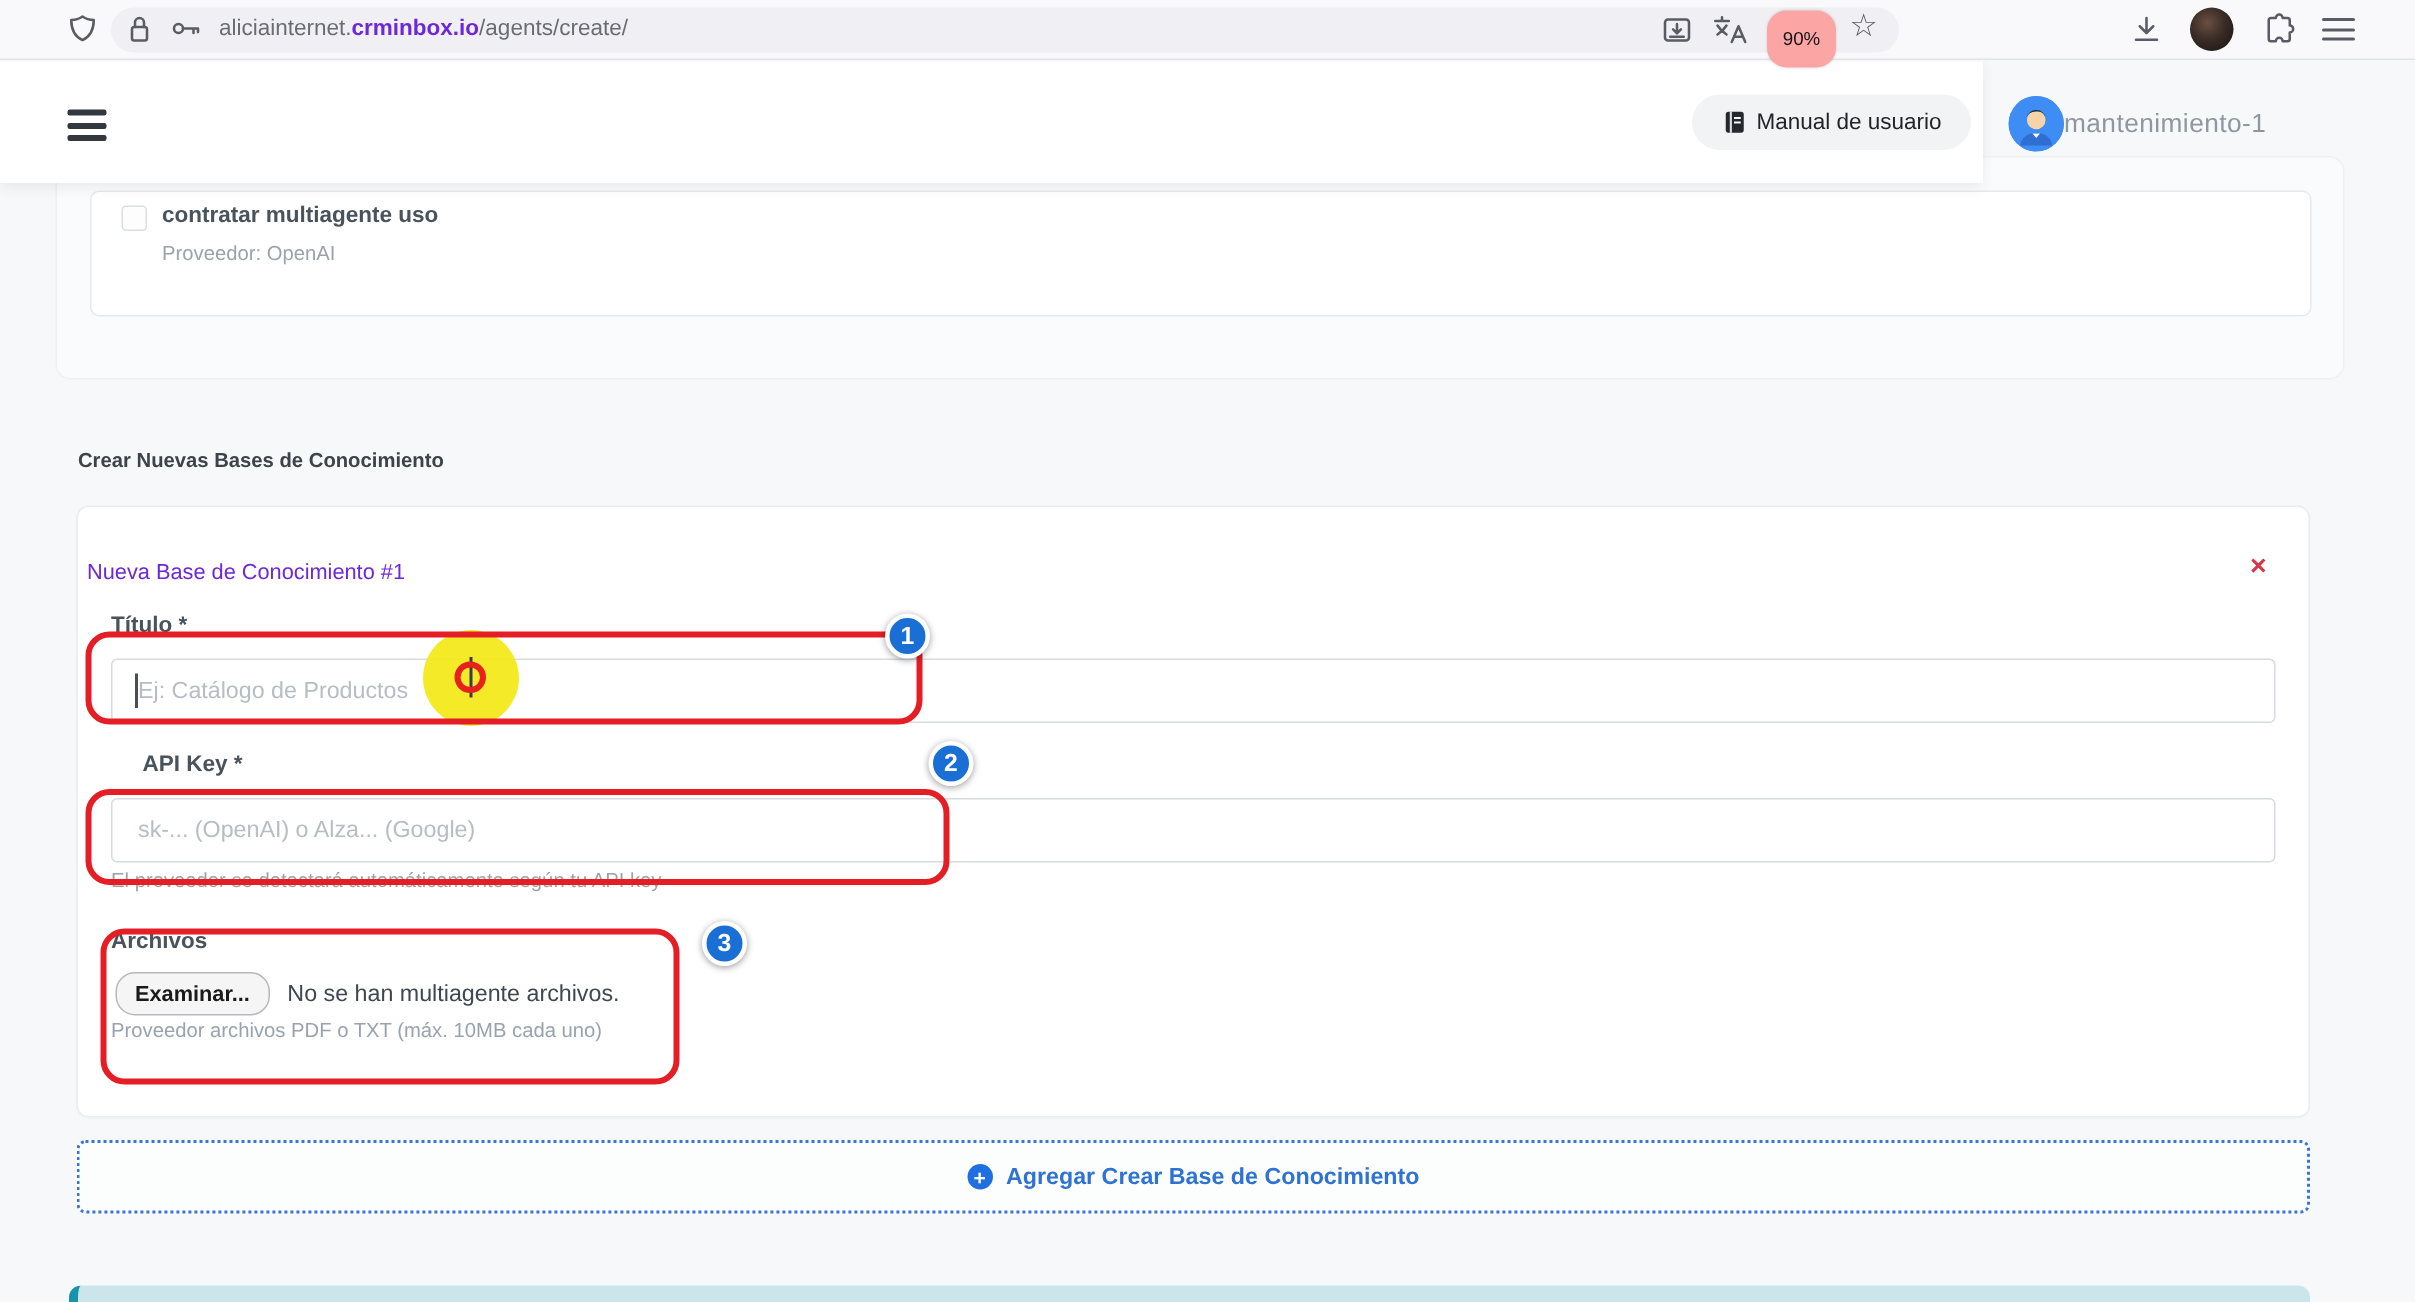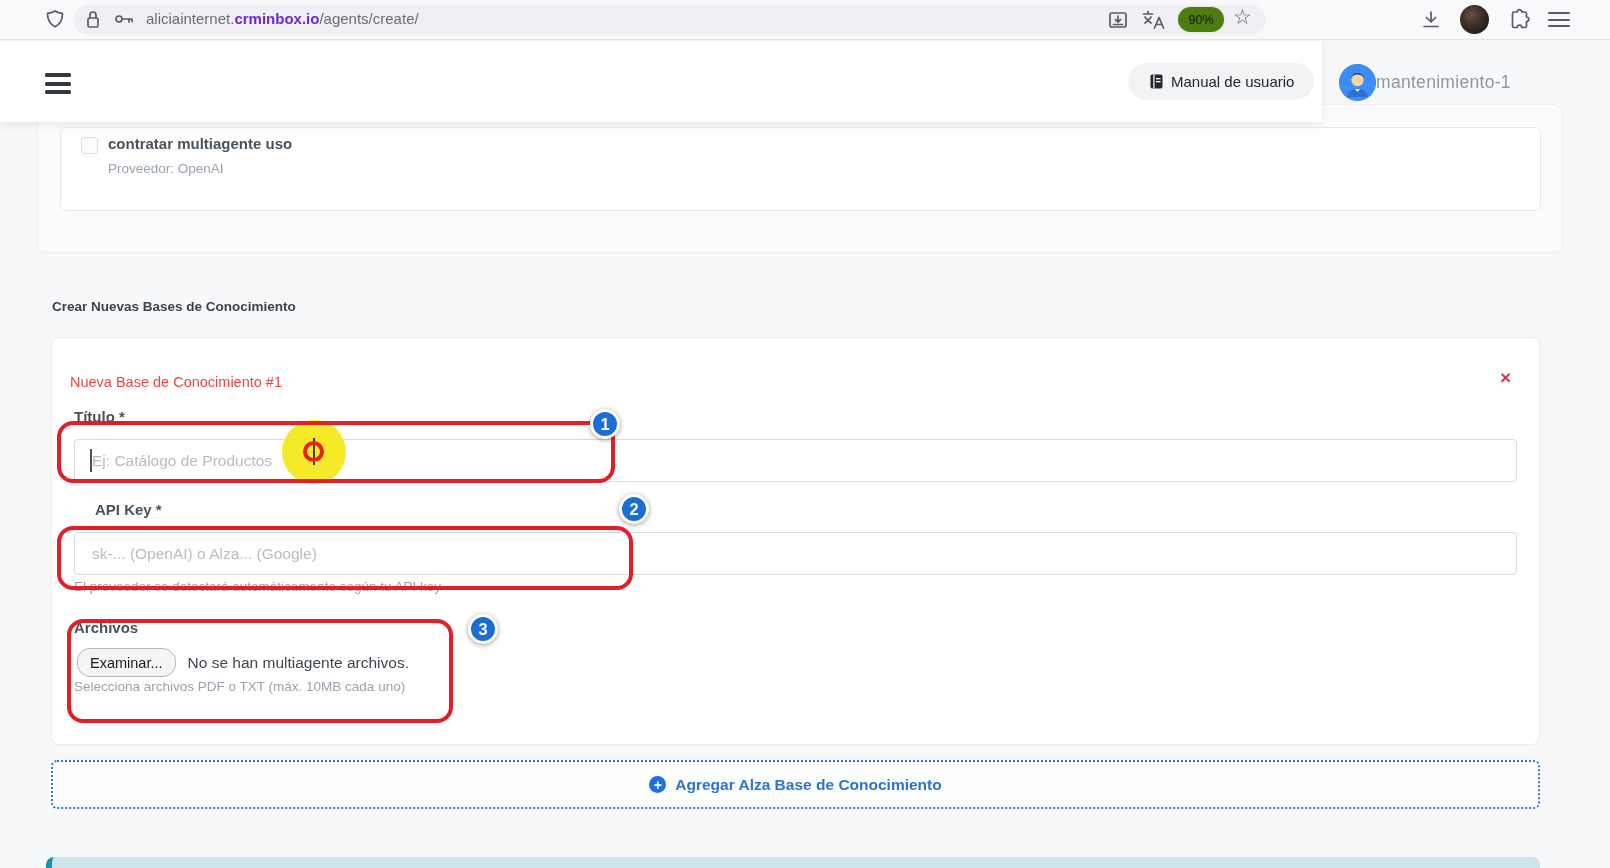--- a/index.html
+++ b/index.html
@@ -15,21 +15,21 @@
   .toolbar { left:0; top:0; width:1610px; height:40px; background:#f9f9fb; border-bottom:1px solid #e2e2e7; z-index:40; }
   .urlbar { left:74px; top:5px; width:1192px; height:30px; background:#f0f0f4; border-radius:15px; }
   .tb-icon { color:#5b5b66; display:flex; align-items:center; justify-content:center; }
   .shield-i { left:44px; top:8px; }
   .lock-i { left:84px; top:8px; }
   .key-i { left:113px; top:10px; }
   .url-text { left:146px; top:10px; font-size:15px; color:#6b6b74; white-space:nowrap; }
   .url-text b { color:#6d28d9; font-weight:700; }
   .save-i { left:1106px; top:8px; }
   .trans-i { left:1141px; top:9px; }
-  .zoom-pill { left:1178px; top:7px; width:46px; height:25px; background:#4d7c0f; border-radius:13px;
+  .zoom-pill { left:1178px; top:7px; width:46px; height:38px; background:#fca5a5; border-radius:13px;
     display:flex; align-items:center; justify-content:center; font-size:12.5px; color:#15141a; box-shadow:0 0 2px rgba(0,0,0,.12); }
   .star-i { left:1233px; top:5px; font-size:21px; color:#5b5b66; }
   .dl-i { left:1420px; top:8px; }
   .b-avatar { left:1460px; top:5px; width:29px; height:29px; border-radius:50%;
     background:radial-gradient(circle at 40% 35%, #6b4f42 0%, #3a2c26 45%, #17110f 100%); }
   .puzzle-i { left:1506px; top:7px; }
   .b-menu { left:1548px; top:12px; width:22px; }
   .b-menu i { display:block; height:2.2px; background:#5b5b66; border-radius:2px; margin-bottom:4.4px; }
 
   
@@ -51,38 +51,38 @@
     border:1px solid #e7eaec; border-radius:6px; z-index:6; }
   .checkbox { left:81px; top:137px; width:17px; height:17px; background:#fdfdfd;
     border:1.5px solid #d9dee2; border-radius:3px; z-index:7; cursor:pointer; }
   .multi-label { left:108px; top:135px; font-size:15px; font-weight:700; color:#49535c; z-index:7; }
   .multi-provider { left:108px; top:161px; font-size:13.5px; color:#9aa3ad; z-index:7; }
 
   
   .section-title { left:52px; top:299px; font-size:13.5px; font-weight:700; color:#3c434b; z-index:5; }
   .kb-card { left:51px; top:337px; width:1489px; height:408px; background:#ffffff;
     border:1px solid #eaecef; border-radius:8px; box-shadow:0 1px 2px rgba(0,0,0,.02); z-index:5; }
-  .kb-card-title { left:70px; top:374px; font-size:14.5px; color:#ef4444; z-index:6; }
+  .kb-card-title { left:58px; top:374px; font-size:14.5px; color:#6d28d9; z-index:6; }
   .kb-close { left:1500px; top:368px; font-size:19px; font-weight:700; color:#d63849; z-index:7; cursor:pointer; line-height:1; }
   .field-label { font-size:15px; font-weight:600; color:#49535c; z-index:6; }
   .lbl-titulo { left:74px; top:408px; }
   .lbl-api { left:74px; top:501px;margin-left:21px; }
   .lbl-arch { left:74px; top:619px; }
   .text-input { left:74px; width:1443px; height:43px; background:#ffffff; border:1px solid #d6dbdf; border-radius:4px;
     padding:0 17px; font-size:15.5px; color:#3f4750; font-family:"Liberation Sans", sans-serif; z-index:6; }
   .text-input::placeholder { color:#b6bdc4; opacity:1; }
   .inp-titulo { top:439px; }
   .inp-api { top:532px; }
   .caret { left:90px; top:449px; width:1.5px; height:23px; background:#4a4f54; z-index:7; }
   .helper { font-size:13.5px; color:#9aa3ad; z-index:6; }
   .help-api { left:74px; top:579px; }
   .help-arch { left:74px; top:679px; }
   .file-row { left:77px; top:648px; display:flex; align-items:center; gap:12px; z-index:6; }
   .browse-btn { height:29px; padding:0 12px; background:#f5f5f5; border:1px solid #b7b7bc; border-radius:13px;
-    font-size:14.5px; font-weight:400; color:#1a1a1a; font-family:"Liberation Sans", sans-serif; cursor:pointer; }
+    font-size:14.5px; font-weight:700; color:#1a1a1a; font-family:"Liberation Sans", sans-serif; cursor:pointer; }
   .no-files { font-size:15.5px; color:#3f4750; }
 
   
   .add-btn { left:51px; top:760px; width:1489px; height:49px; background:rgba(255,255,255,.65);
     border:2px dotted #3b74d9; border-radius:6px; display:flex; align-items:center; justify-content:center; gap:9px;
     z-index:6; cursor:pointer; font-family:"Liberation Sans", sans-serif; }
   .plus-circle { width:17px; height:17px; border-radius:50%; background:#1f6fe0; color:#ffffff;
     display:flex; align-items:center; justify-content:center; font-size:14px; font-weight:700; line-height:1; }
   .add-label { font-size:15.5px; font-weight:600; color:#2e72d2; }
 
@@ -221,25 +221,25 @@
 
 <div class="abs field-label lbl-api">API Key *</div>
 <input class="abs text-input inp-api" type="text" placeholder="sk-... (OpenAI) o Alza... (Google)" style="">
 <div class="abs helper help-api">El proveedor se detectará automáticamente según tu API key</div>
 
 <div class="abs field-label lbl-arch">Archivos</div>
 <div class="abs file-row">
   <button class="browse-btn">Examinar...</button>
   <span class="no-files">No se han multiagente archivos.</span>
 </div>
-<div class="abs helper help-arch">Selecciona archivos PDF o TXT (máx. 10MB cada uno)</div>
+<div class="abs helper help-arch">Proveedor archivos PDF o TXT (máx. 10MB cada uno)</div>
 
 <div class="abs add-btn">
   <span class="plus-circle">+</span>
-  <span class="add-label">Agregar Alza Base de Conocimiento</span>
+  <span class="add-label">Agregar Crear Base de Conocimiento</span>
 </div>
 
 <div class="abs teal-alert"></div>
 
 <div class="abs yellow-dot"></div>
 <div class="abs click-ibeam"></div>
 <div class="abs click-ring"></div>
 
 <div class="abs red-box rb1"></div>
 <div class="abs red-box rb2"></div>

